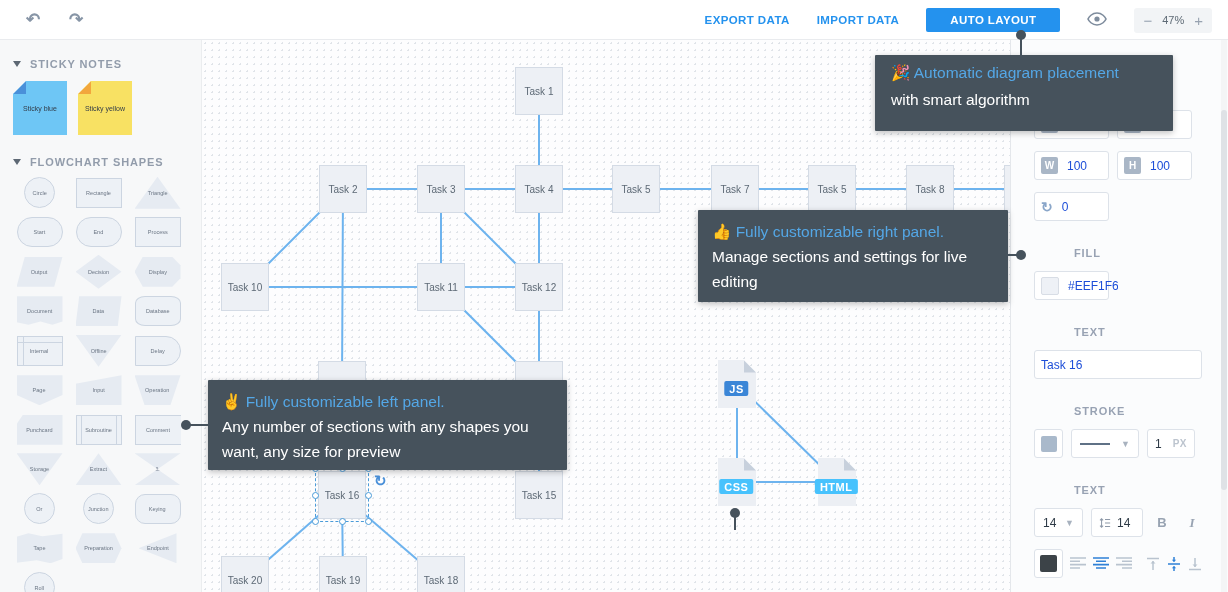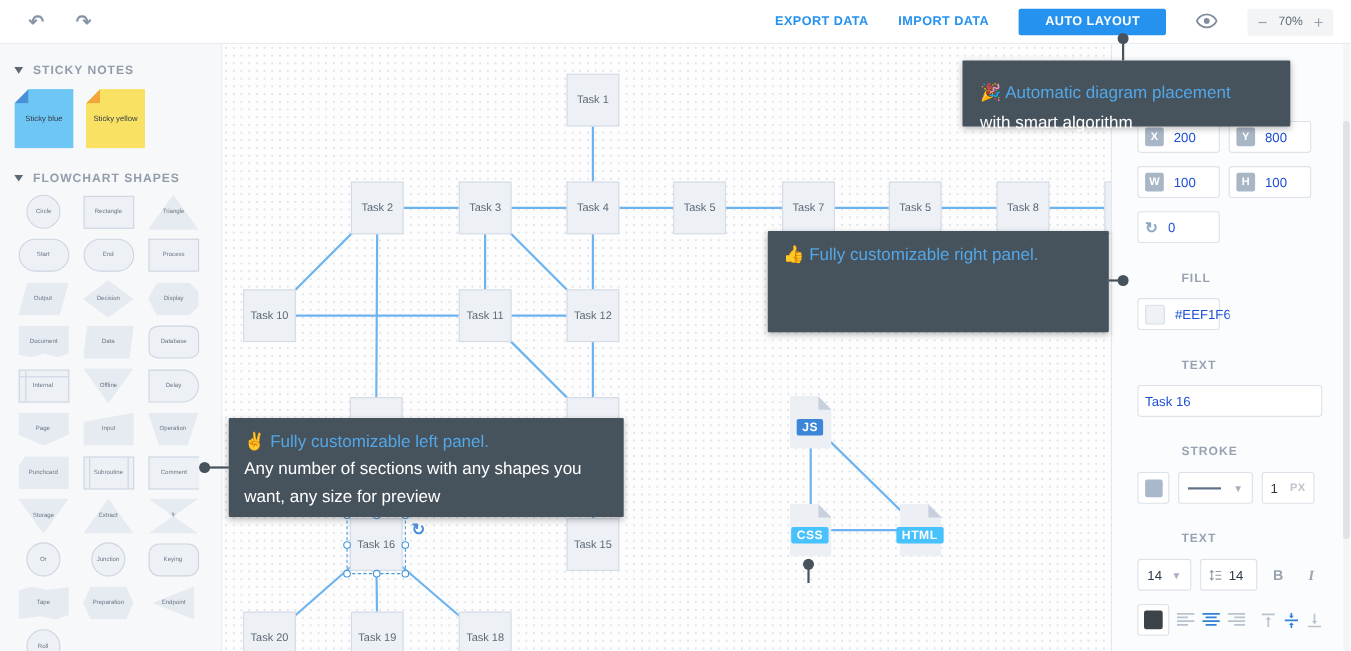--- a/index.html
+++ b/index.html
@@ -109,21 +109,21 @@
   .color-swatch { width:17px; height:17px; background:#3c4348; border-radius:2px; }
   .icon-btn { border:none; background:none; cursor:pointer; padding:0; height:29px; display:flex; align-items:center; }
   .align-gap { gap:7px; align-items:center; }
   .rp-scrollbar { position:absolute; left:1221px; top:40px; width:6px; height:552px; background:#f4f5f6; z-index:35; }
   .rp-thumb { position:absolute; left:0; top:70px; width:6px; height:380px; background:#dfe2e6; border-radius:3px; }
 
   
   .tip { position:absolute; background:#46525c; color:#fff; font-size:15.5px; z-index:55; box-shadow:0 2px 6px rgba(0,0,0,.25); border-radius:1px; }
   .tip .hl { color:#54a7e6; }
   .tip .block { display:block; }
-  .tip1 { left:875px; top:55px; width:298px; height:60px; padding:16px 16px; line-height:27px; }
+  .tip1 { left:875px; top:55px; width:298px; height:76px; padding:4px 16px; line-height:27px; }
   .tip2 { left:698px; top:210px; width:310px; height:92px; padding:9px 14px; line-height:25px; }
   .tip3 { left:208px; top:380px; width:359px; height:90px; padding:9px 14px; line-height:25px; }
   .tip4 { left:557px; top:530px; width:357px; height:43px; padding:0 16px; line-height:43px; white-space:nowrap; }
   .conn-dot { position:absolute; width:10px; height:10px; border-radius:50%; background:#46525c; z-index:56; }
   .conn-line { position:absolute; background:#46525c; z-index:56; }
 </style>
 </head>
 <body>
 
 <div id="app">
@@ -136,21 +136,21 @@
       <button class="tb-link">IMPORT DATA</button>
       <button class="tb-primary">AUTO LAYOUT</button>
       <button class="eye-btn">
         <svg width="20" height="14" viewBox="0 0 20 14">
           <path d="M10 1 C5 1 1.8 5 1 7 C1.8 9 5 13 10 13 C15 13 18.2 9 19 7 C18.2 5 15 1 10 1 Z" fill="none" stroke="#7e8c9d" stroke-width="1.6"></path>
           <circle cx="10" cy="7" r="2.6" fill="#7e8c9d"></circle>
         </svg>
       </button>
       <div class="zoom-group">
         <button class="zoom-btn">−</button>
-        <span class="zoom-val">70%</span>
+        <span class="zoom-val">47%</span>
         <button class="zoom-btn">+</button>
       </div>
     </div>
   </div>
 
   <div class="left-panel">
     <div class="sec-head">
       <span class="tri"></span>
       <span class="sec-title">STICKY NOTES</span>
     </div>
@@ -528,20 +528,21 @@
     <span>🎉</span>
     <span class="hl">Automatic diagram placement</span>
     <span class="block">with smart algorithm</span>
   </div>
   <div class="conn-dot" style="left:1016px; top:30px;"></div>
   <div class="conn-line" style="left:1020px; top:38px; width:2px; height:17px;"></div>
 
   <div class="tip tip2">
     <span>👍</span>
     <span class="hl">Fully customizable right panel.</span>
+    <span class="block">Manage sections and settings for live editing</span>
   </div>
   <div class="conn-line" style="left:1008px; top:254px; width:10px; height:2px;"></div>
   <div class="conn-dot" style="left:1016px; top:250px;"></div>
 
   <div class="tip tip3">
     <span>✌️</span>
     <span class="hl">Fully customizable left panel.</span>
     <span class="block">Any number of sections with any shapes you want, any size for preview</span>
   </div>
   <div class="conn-dot" style="left:181px; top:420px;"></div>

